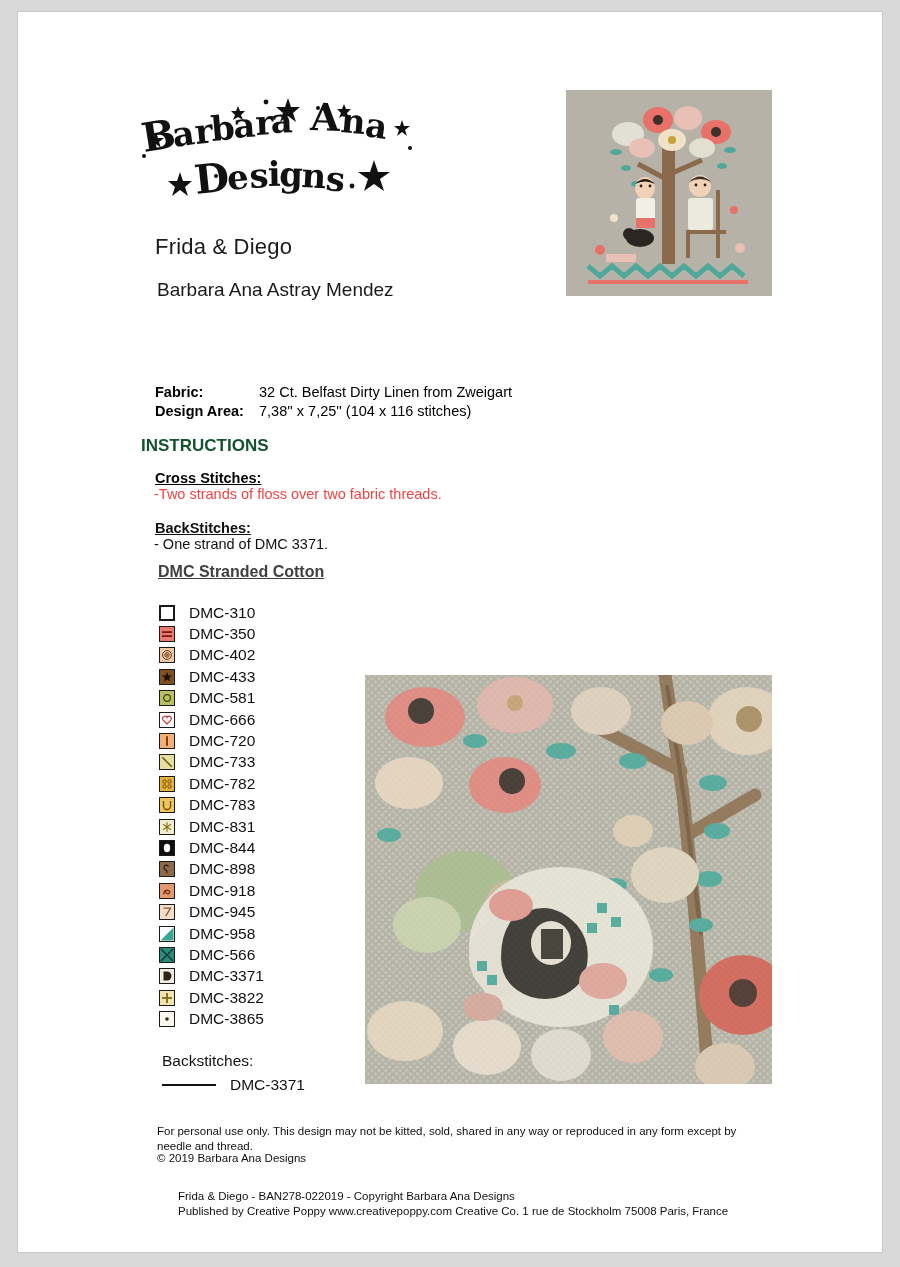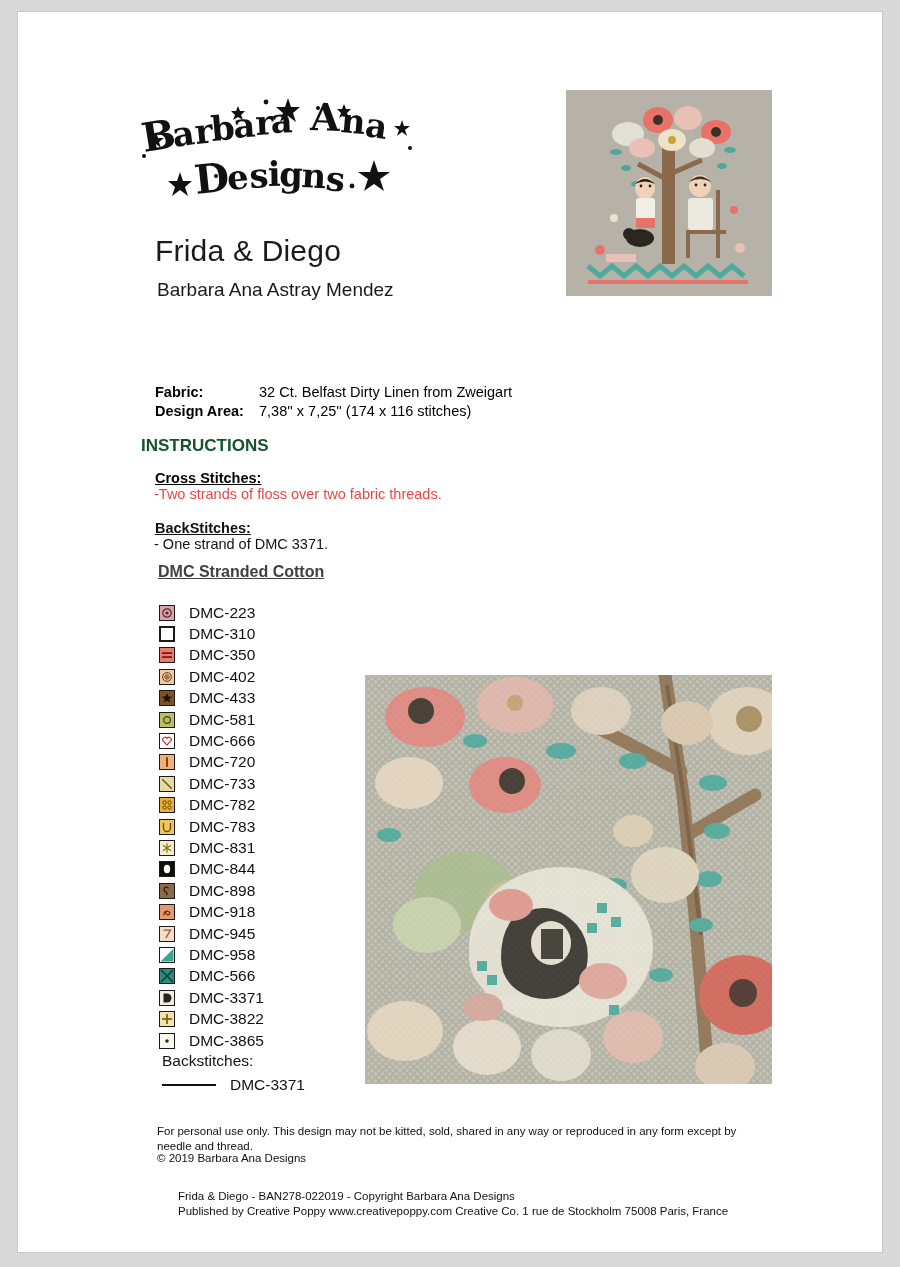--- a/index.html
+++ b/index.html
@@ -32,21 +32,21 @@
     width: 290px;
     height: 120px;
   }
   .logo svg { display:block; }
 
   
   .title {
     position: absolute;
     left: 137px;
     top: 222px;
-    font-size: 30px;
+    font-size: 22px;
     color: #1a1a1a;
     letter-spacing: 0.2px;
   }
   .subtitle {
     position: absolute;
     left: 139px;
     top: 267px;
     font-size: 19px;
     color: #1a1a1a;
   }
@@ -335,42 +335,33 @@
     </svg>
   </div>
 
   <div class="specs">
     <div class="row">
       <div class="lbl">Fabric:</div>
       <div class="val">32 Ct. Belfast Dirty Linen from Zweigart</div>
     </div>
     <div class="row">
       <div class="lbl">Design Area:</div>
-      <div class="val">7,38'' x 7,25''  (174 x 116 stitches)</div>
+      <div class="val">7,38'' x 7,25''  (104 x 116 stitches)</div>
     </div>
   </div>
 
   <div class="instructions-head">INSTRUCTIONS</div>
   <div class="cross-head">Cross Stitches:</div>
   <div class="cross-text">-Two strands of floss over two fabric threads.</div>
   <div class="back-head">BackStitches:</div>
   <div class="back-text">- One strand of DMC 3371.</div>
   <div class="dmc-head">DMC Stranded Cotton</div>
 
   <div class="legend">
 
-    <div class="legend-row">
-      <span class="sym" style="background:#d9a3a8">
-        <svg width="12" height="12" viewBox="0 0 12 12">
-            <circle cx="6" cy="6" r="4.2" fill="none" stroke="#5a2430" stroke-width="1.2"></circle>
-            <circle cx="6" cy="6" r="1.6" fill="#5a2430"></circle>
-          </svg>
-      </span>
-      <span class="legend-label">DMC-223</span>
-    </div>
 
     <div class="legend-row">
       <span class="sym" style="background:#ffffff;border-width:2px"></span>
       <span class="legend-label">DMC-310</span>
     </div>
 
     <div class="legend-row">
       <span class="sym" style="background:#e87a70">
         <svg width="12" height="12" viewBox="0 0 12 12">
             <rect x="1" y="3.2" width="10" height="1.8" fill="#7a1d18"></rect>

